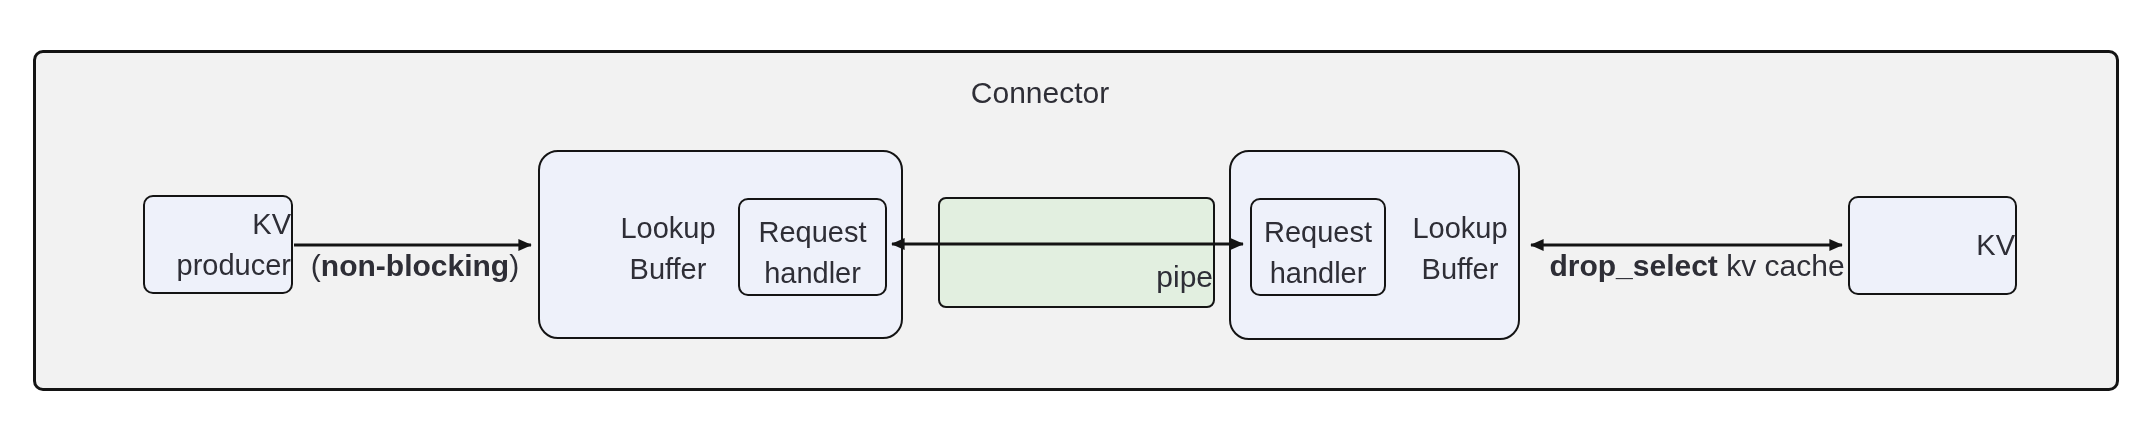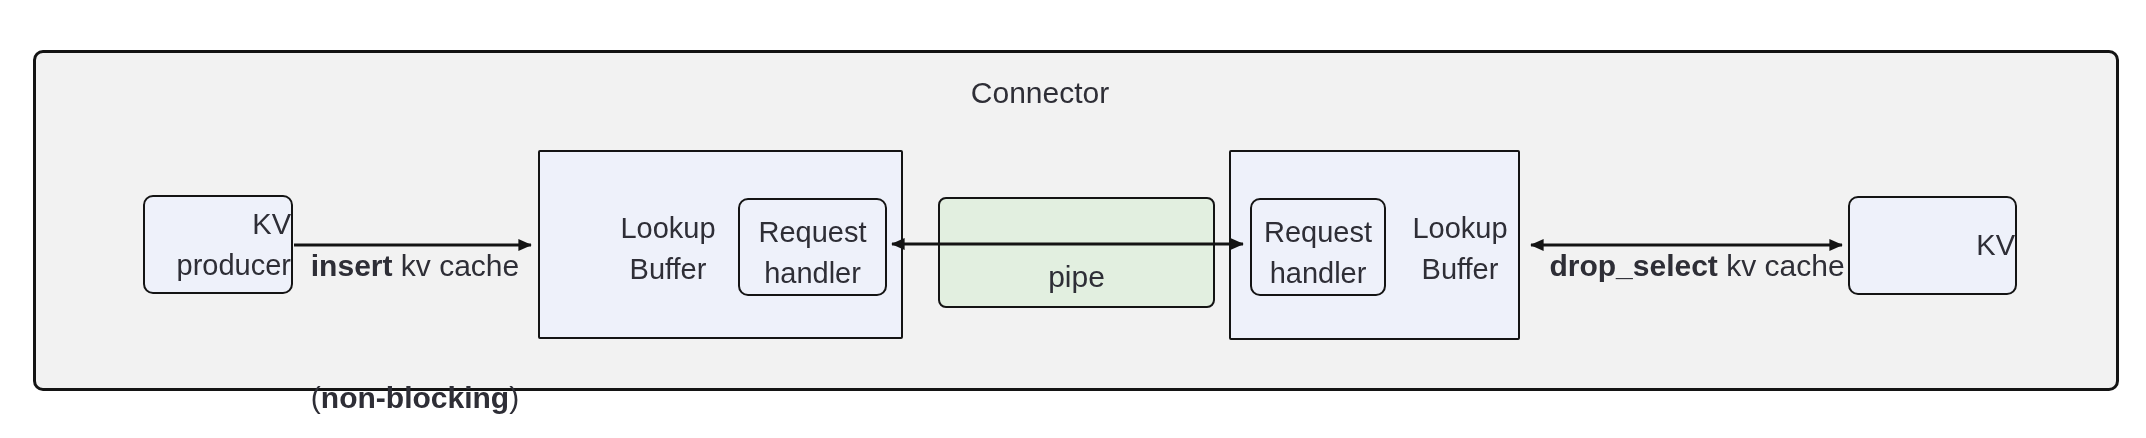--- a/index.html
+++ b/index.html
@@ -52,21 +52,21 @@
     white-space: nowrap;
   }
   .kv-producer  { left: 143px;  top: 195px; width: 150px; height: 99px; }
   .kv-consumer  { left: 1848px; top: 196px; width: 169px; height: 99px; }
 
   .buffer {
     position: absolute;
     box-sizing: border-box;
     background: var(--node_fill, #eef1fa);
     border: 2.5px solid var(--border, #141414);
-    border-radius: 2px;
+    border-radius: 20px;
   }
   .buffer-left  { left: 538px;  top: 150px; width: 365px; height: 189px; }
   .buffer-right { left: 1229px; top: 150px; width: 291px; height: 190px; }
 
   .buffer-label {
     position: absolute;
     top: 56px;
     transform: translateX(-50%);
     font-size: 29px;
     line-height: 41px;
@@ -103,21 +103,21 @@
     box-sizing: border-box;
     background: var(--pipe_fill, #e2efe0);
     border: 2.5px solid var(--border, #141414);
     border-radius: 8px;
   }
   .pipe-label {
     position: absolute;
     bottom: 12px;
     left: 0;
     width: 100%;
-    text-align: center;
+    text-align: right;
     font-size: 30px;
     line-height: 34px;
   }
   .edge-label {
     position: absolute;
     top: 156px;
     transform: translateX(-50%);
     text-align: center;
     font-size: 30px;
     line-height: 44px;
@@ -146,21 +146,20 @@
   <div class="connector-box"></div>
 
   <div class="connector-title">Connector</div>
 
   <div class="node kv-producer">
     <div>KV</div>
     <div>producer</div>
   </div>
 
   <div class="edge-label insert">
-    <div><span class="b">insert</span><span> kv cache</span></div>
     <div><span>(</span><span class="b">non-blocking</span><span>)</span></div>
   </div>
 
   <div class="buffer buffer-left">
     <div class="buffer-label">
       <div>Lookup</div>
       <div>Buffer</div>
     </div>
     <div class="handler">
       <div>Request</div>

